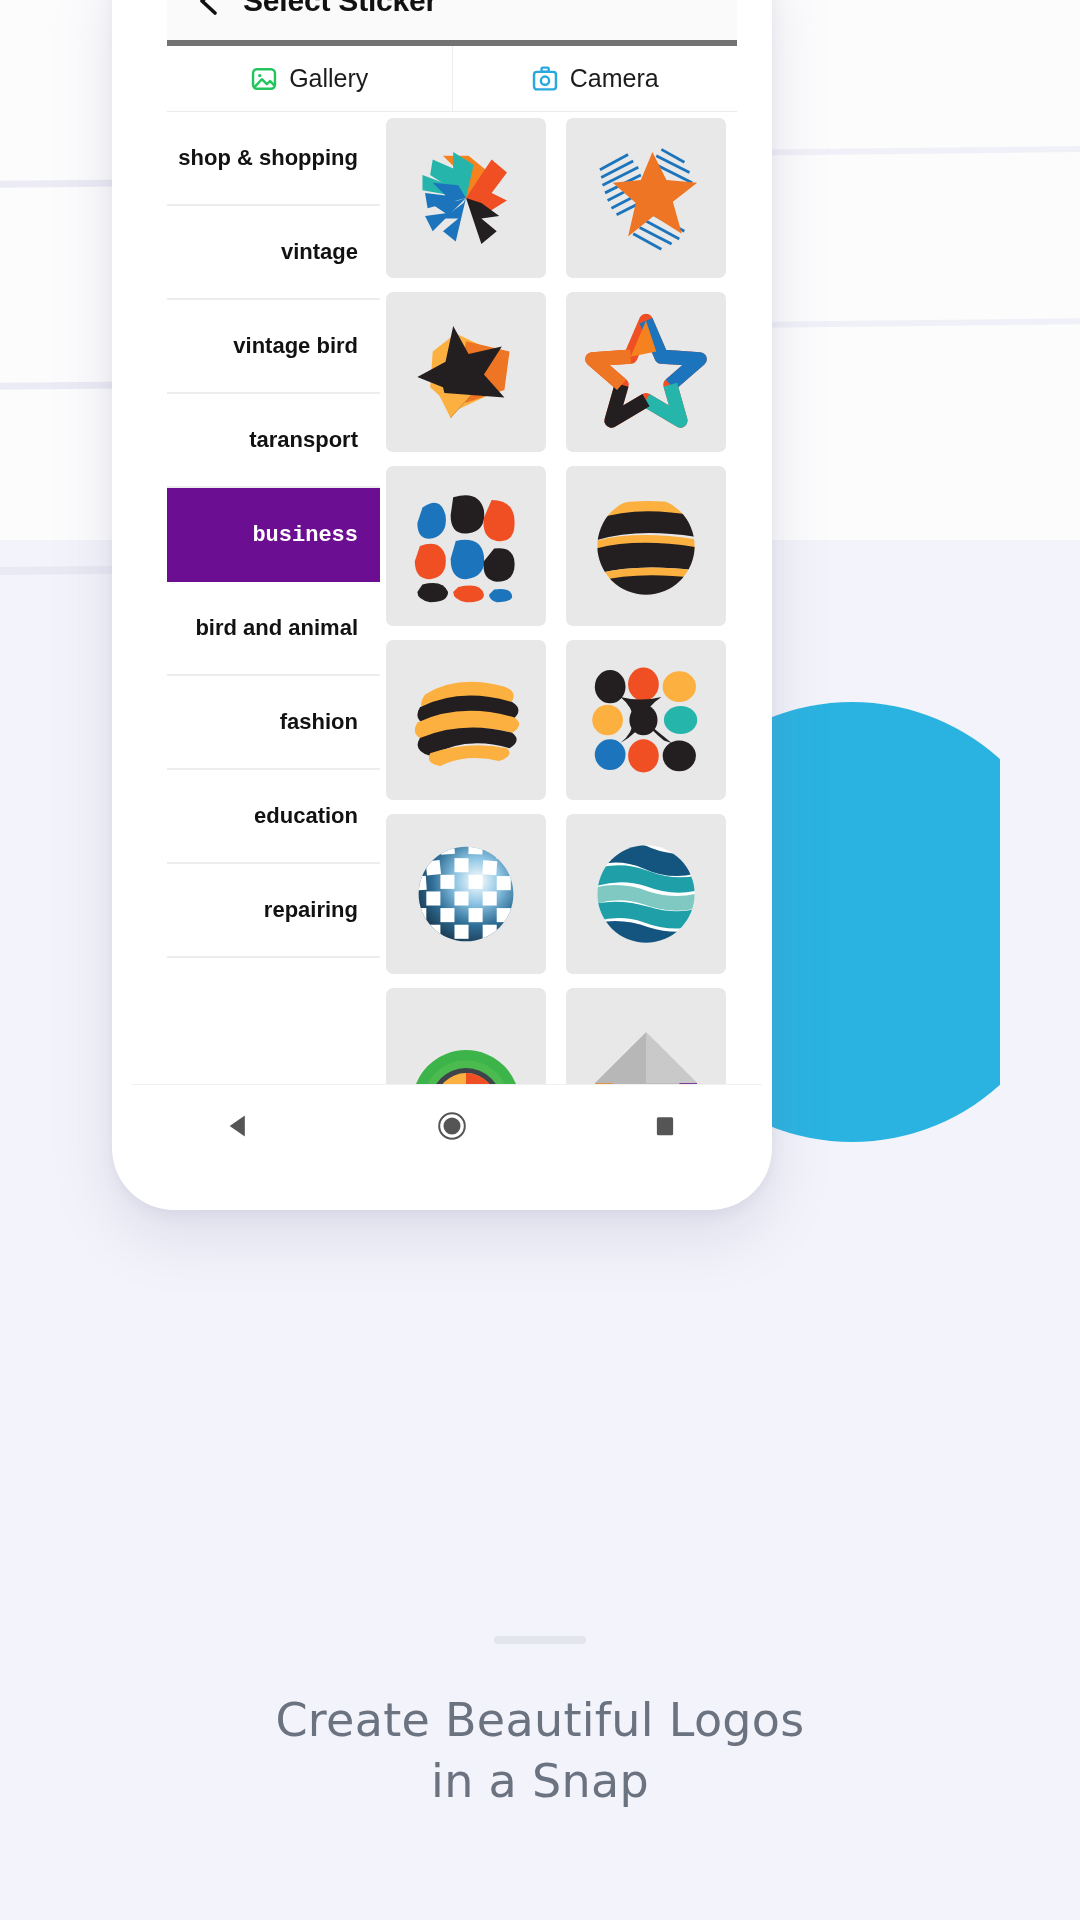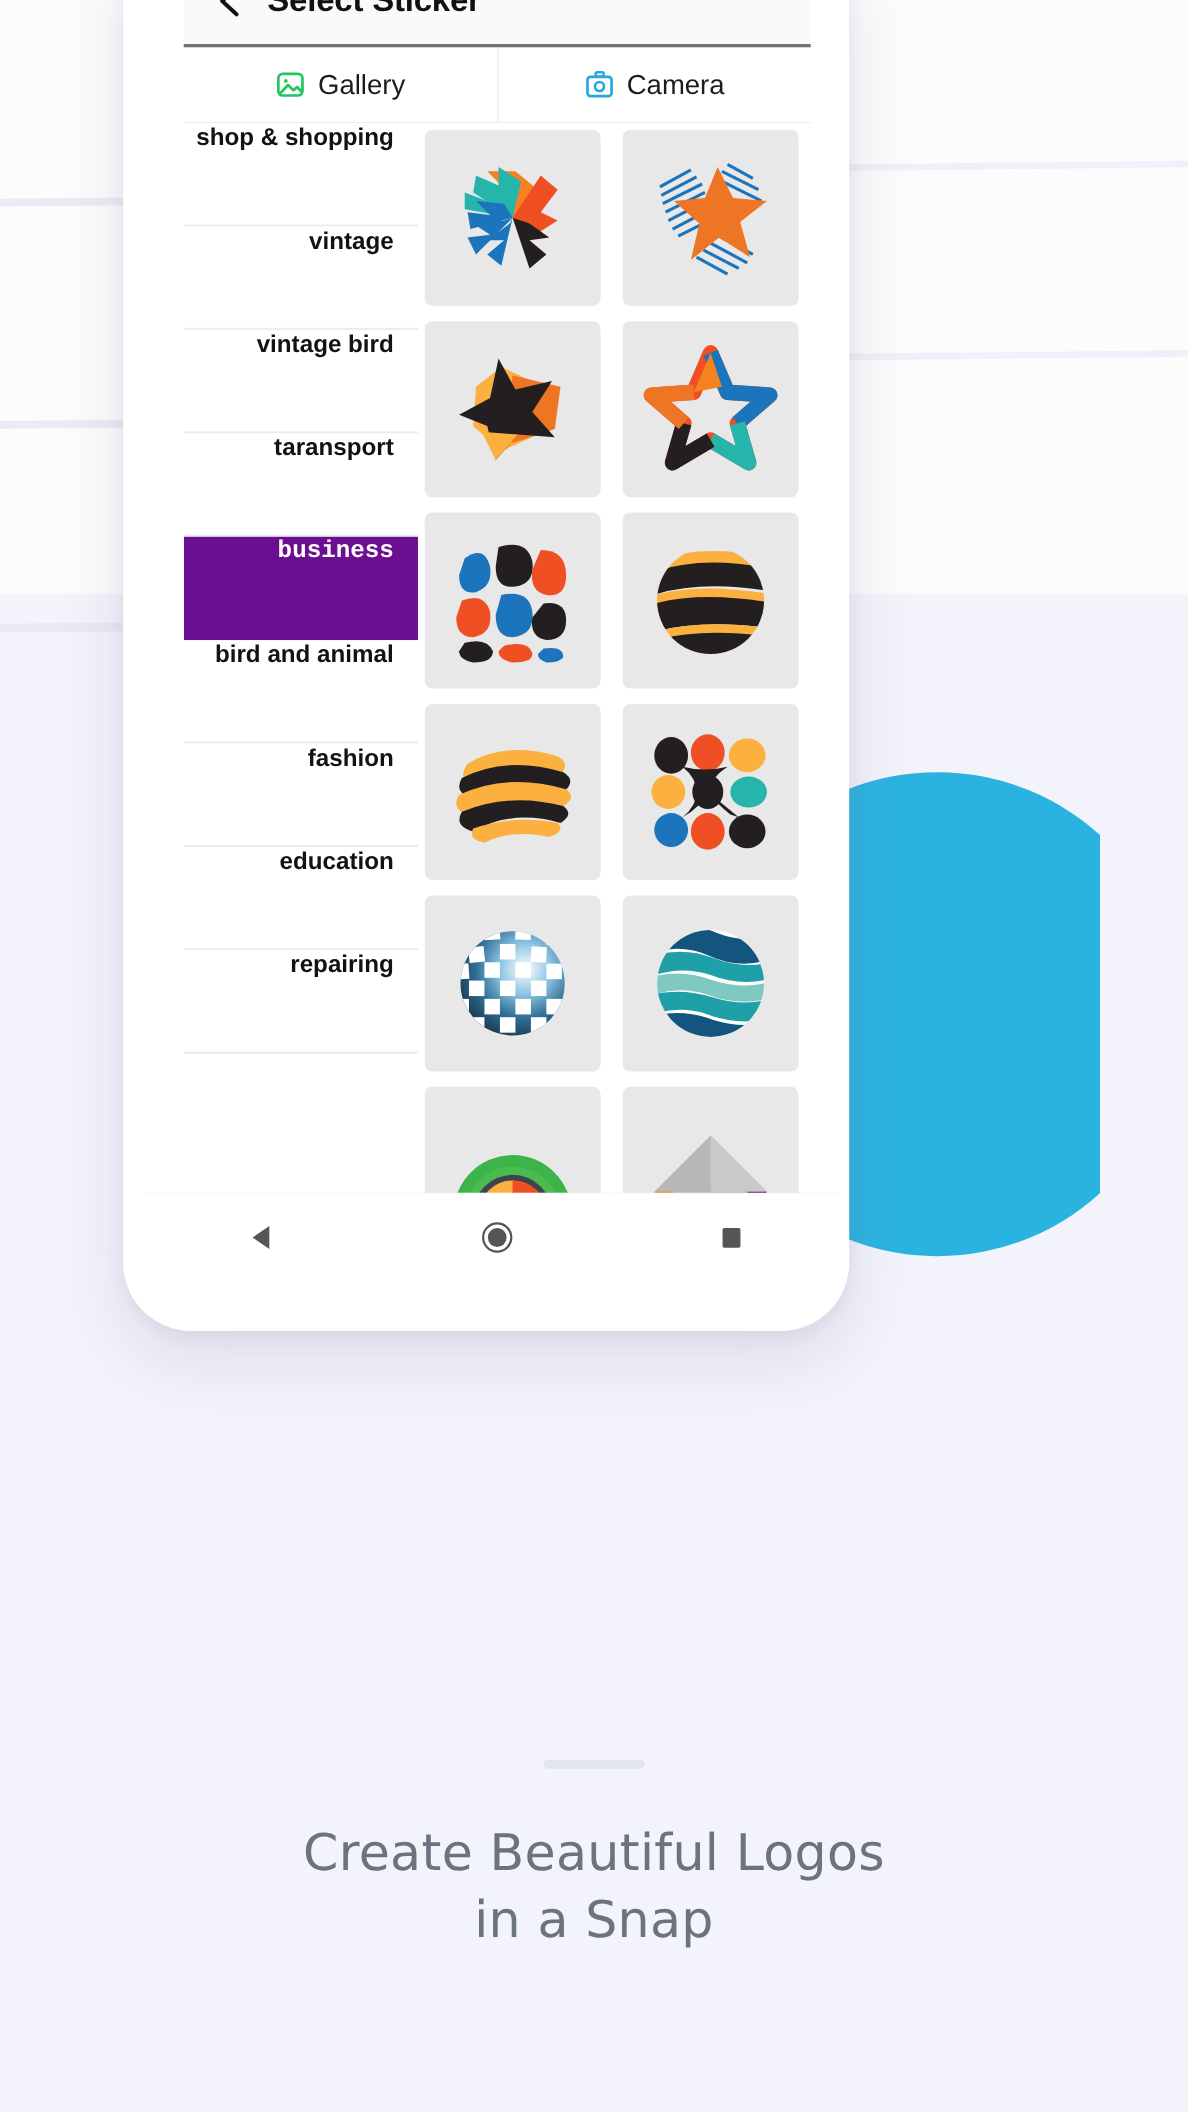--- a/index.html
+++ b/index.html
@@ -146,21 +146,21 @@
 
   
   .tabs {
     position: absolute;
     left: 45px;
     top: 78px;
     width: 570px;
     height: 72px;
     display: flex;
     background: #ffffff;
-    border-top: 3px solid #737373;
+    border-top: 6px solid #737373;
     border-bottom: 1px solid #ebebeb;
   }
   .tab {
     flex: 1;
     display: flex;
     align-items: center;
     justify-content: center;
     gap: 11px;
     cursor: pointer;
     font-size: 25px;
@@ -184,21 +184,21 @@
   
   .cat-list {
     width: 213px;
     flex: 0 0 213px;
     background: #ffffff;
     overflow: hidden;
   }
   .cat-item {
     height: 94px;
     display: flex;
-    align-items: flex-start;
+    align-items: center;
     justify-content: flex-end;
     padding-right: 22px;
     font-size: 22px;
     font-weight: bold;
     color: #121212;
     border-bottom: 2px solid #ededed;
     background: #ffffff;
     cursor: pointer;
     white-space: nowrap;
   }
@@ -250,21 +250,21 @@
   .nav-btn {
     width: 70px; height: 70px;
     display: flex; align-items: center; justify-content: center;
     cursor: pointer;
   }
 
   
   .caption-wrap {
     position: absolute;
     left: 0;
-    top: 1600px;
+    top: 1636px;
     width: 1080px;
     text-align: center;
   }
   .caption-dash {
     width: 92px;
     height: 8px;
     border-radius: 4px;
     background: #e3e5ee;
     margin: 0 auto 46px auto;
   }

